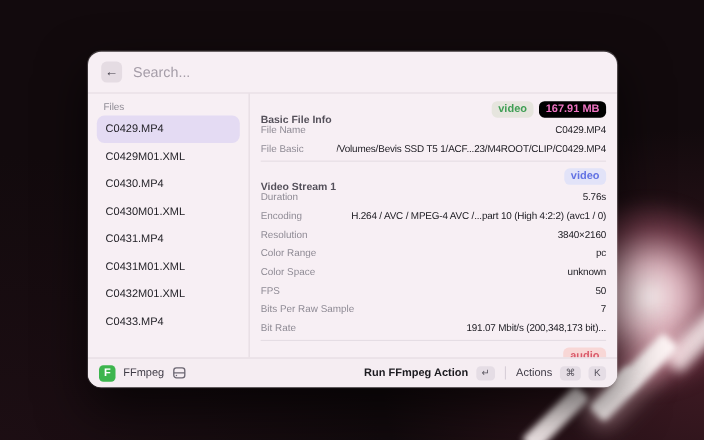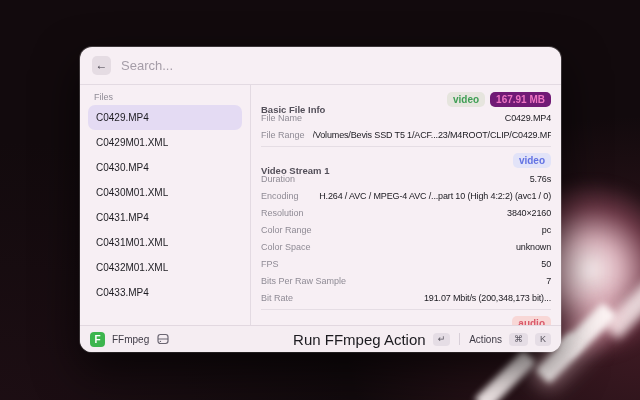--- a/index.html
+++ b/index.html
@@ -40,52 +40,52 @@
     border-bottom:1px solid rgba(56,40,66,0.1); }
   .back-btn { width:19px; height:19px; border:none; border-radius:5px; background:#e5dce3;
     color:#3d3944; font-size:12px; line-height:19px; text-align:center; cursor:pointer; flex:0 0 auto; }
   .search-input { flex:1; border:none; outline:none; background:transparent;
     font-family:"Liberation Sans",sans-serif; font-size:13px; color:#1b1a20; }
   .search-input::placeholder { color:#a59da8; }
 
   
   .content { display:flex; height:240px; overflow:hidden; }
 
-  .files-panel { width:171px; flex:0 0 auto; border-right:1px solid rgba(56,40,66,0.1);
+  .files-panel { width:147px; flex:0 0 auto; border-right:1px solid rgba(56,40,66,0.1);
     padding:4px 8px 0 8px; overflow:hidden; }
   .panel-header { font-size:9px; color:#8f8b95; height:16px; line-height:16px; padding-left:6px; }
   .file-item { height:25px; line-height:25px; padding:0 8px; font-size:10px; color:#1d1c22;
     border-radius:7px; white-space:nowrap; overflow:hidden; cursor:default; }
   .file-item.selected { background:#e4dbf3; }
 
   .details-panel { flex:1; min-width:0; padding:4px 10px 0 10px; overflow:hidden; }
   .section-header { height:20px; display:flex; align-items:center; justify-content:space-between; }
   .section-title { font-size:9.5px; font-weight:700; color:#534f59; white-space:nowrap;margin-top:20px; }
   .badges { display:flex; gap:5px; align-items:center; }
   .badge { font-size:10px; font-weight:700; padding:2px 6px; border-radius:5px; white-space:nowrap; }
   .badge-green { color:#3f9e54; background:#e6e5de; }
-  .badge-pink  { color:#ee74c3; background:#701a75; }
+  .badge-pink  { color:#ee74c3; background:#000000; }
   .badge-blue  { color:#6272e3; background:#e2e3f8; }
   .badge-red   { color:#d9596a; background:#f8d7d6; }
   .detail-row { height:17px; display:flex; align-items:center; justify-content:space-between; gap:8px; }
   .detail-label { font-size:9px; color:#8f8b95; white-space:nowrap; flex:0 0 auto; }
   .detail-value { font-size:9px; color:#1b1a20; white-space:nowrap; overflow:hidden;
     text-align:right; min-width:0; letter-spacing:-0.15px; }
   .divider { height:1px; background:rgba(56,40,66,0.09); margin:3px 0; }
 
   
   .footer { position:absolute; left:0; right:0; bottom:0; height:27px;
     background:#f5edf2; border-top:1px solid rgba(56,40,66,0.1);
     display:flex; align-items:center; padding:0 10px; gap:7px; }
   .app-icon { width:15px; height:15px; border-radius:4px; background:#3db54e; color:#fff;
     font-size:10px; font-weight:700; line-height:15px; text-align:center; flex:0 0 auto; }
   .app-name { font-size:10px; color:#3f3b46; }
   .drive-icon { width:14px; height:14px; color:#6b6672; cursor:pointer; }
   .footer-spacer { flex:1; }
-  .primary-action { font-size:15px; font-weight:400; color:#1c1b20; cursor:pointer; }
+  .primary-action { font-size:10px; font-weight:700; color:#1c1b20; cursor:pointer; }
   .keycap { background:#e5dde5; color:#5a5660; font-size:9px; border-radius:4px;
     padding:2px 5px; line-height:1; cursor:pointer; }
   .footer-divider { width:1px; height:12px; background:rgba(56,40,66,0.15); margin:0 2px; }
   .actions-label { font-size:10px; color:#3f3b46; cursor:pointer; }
 </style>
 </head>
 <body>
 
 <div class="bg-tint"></div>
 <div class="bg-glow"></div>
@@ -122,21 +122,21 @@
         <span class="badges">
           <span class="badge badge-green">video</span>
           <span class="badge badge-pink">167.91 MB</span>
         </span>
       </div>
       <div class="detail-row">
         <span class="detail-label">File Name</span>
         <span class="detail-value">C0429.MP4</span>
       </div>
       <div class="detail-row">
-        <span class="detail-label">File Range</span>
+        <span class="detail-label">File Basic</span>
         <span class="detail-value">/Volumes/Bevis SSD T5 1/ACF...23/M4ROOT/CLIP/C0429.MP4</span>
       </div>
 
       <div class="divider"></div>
 
       <div class="section-header">
         <span class="section-title">Video Stream 1</span>
         <span class="badges">
           <span class="badge badge-blue">video</span>
         </span>

